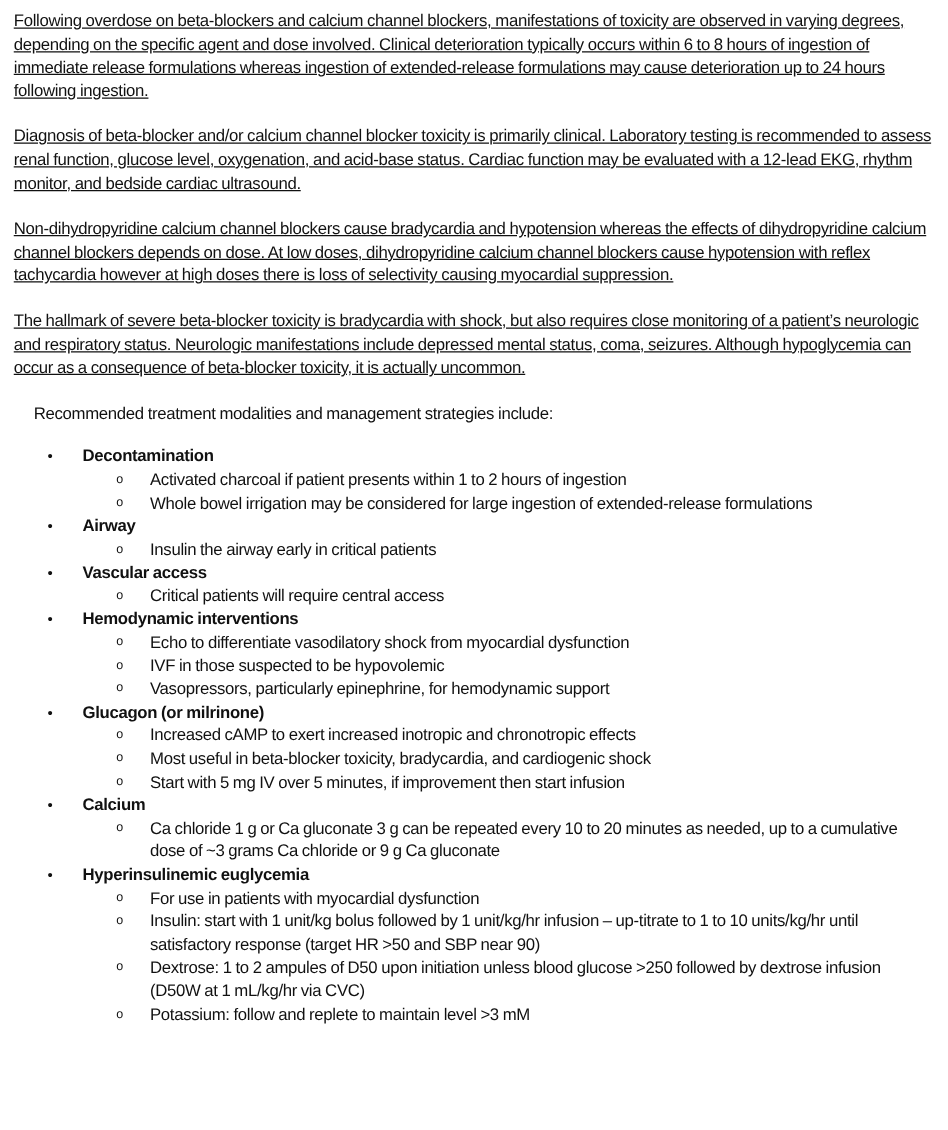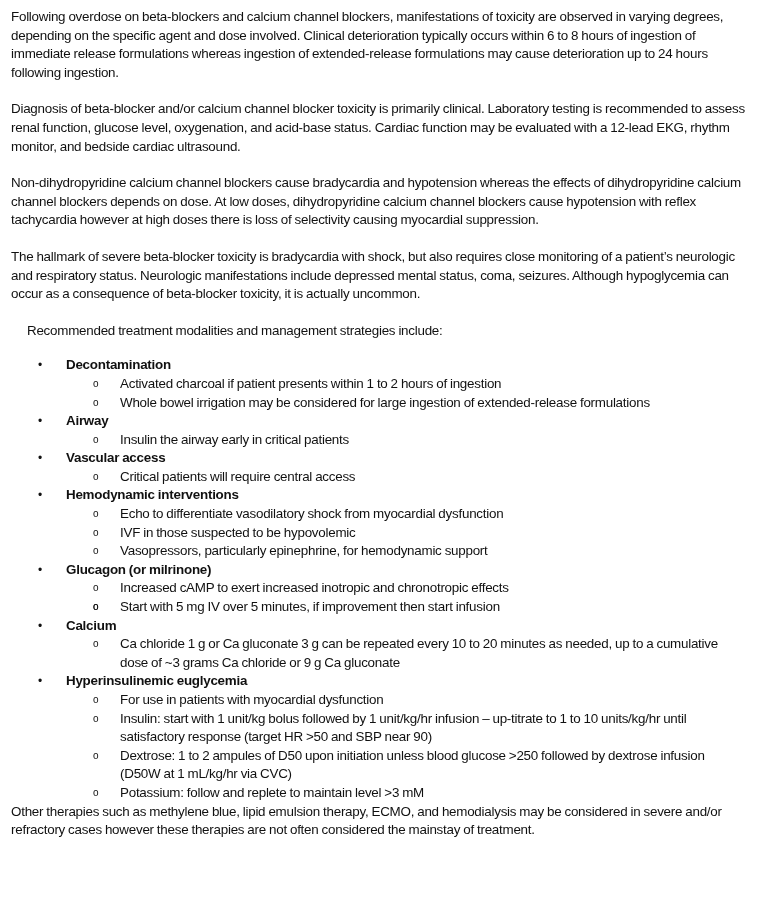--- a/index.html
+++ b/index.html
@@ -18,20 +18,21 @@
     word-spacing: -0.4px;
   }
   .page {
     position: relative;
     padding: 8px 10px 0 11px;
   }
   p.para {
     margin: 0 0 18px 0;
     line-height: 18.6px;
     width: 738px;
+    text-decoration: underline;
   }
   .intro {
     margin: 16px;
     line-height: 18.6px;
   }
   ul.main {
     list-style: none;
     margin: 0;
     padding: 0;
   }
@@ -146,20 +147,21 @@
     <li>
       <span class="bullet">•</span>
       <span class="cat-label">Glucagon (or milrinone)</span>
       <ul class="sub">
         <li>
           <span class="circle">o</span>
           <span>Increased cAMP to exert increased inotropic and chronotropic effects</span>
         </li>
         <li>
           <span class="circle">o</span>
+          <span>Most useful in beta-blocker toxicity, bradycardia, and cardiogenic shock</span>
         </li>
         <li>
           <span class="circle">o</span>
           <span>Start with 5 mg IV over 5 minutes, if improvement then start infusion</span>
         </li>
       </ul>
     </li>
 
     <li>
       <span class="bullet">•</span>
@@ -190,15 +192,14 @@
         </li>
         <li>
           <span class="circle">o</span>
           <span>Potassium: follow and replete to maintain level &gt;3 mM</span>
         </li>
       </ul>
     </li>
 
   </ul>
 
-  <p class="para closing">Other therapies such as methylene blue, lipid emulsion therapy, ECMO, and hemodialysis may be considered in severe and/or refractory cases however these therapies are not often considered the mainstay of treatment.</p>
 
 </div>
 
 </body></html>

